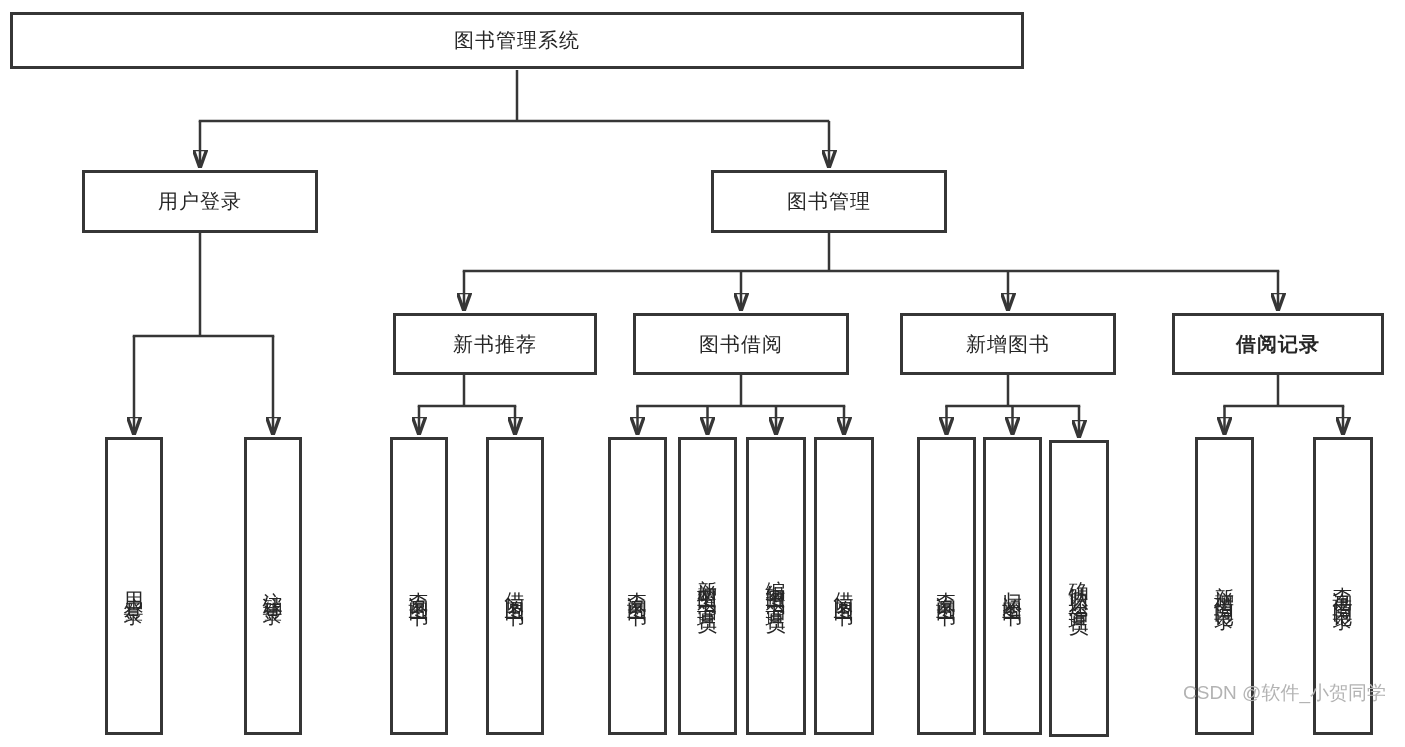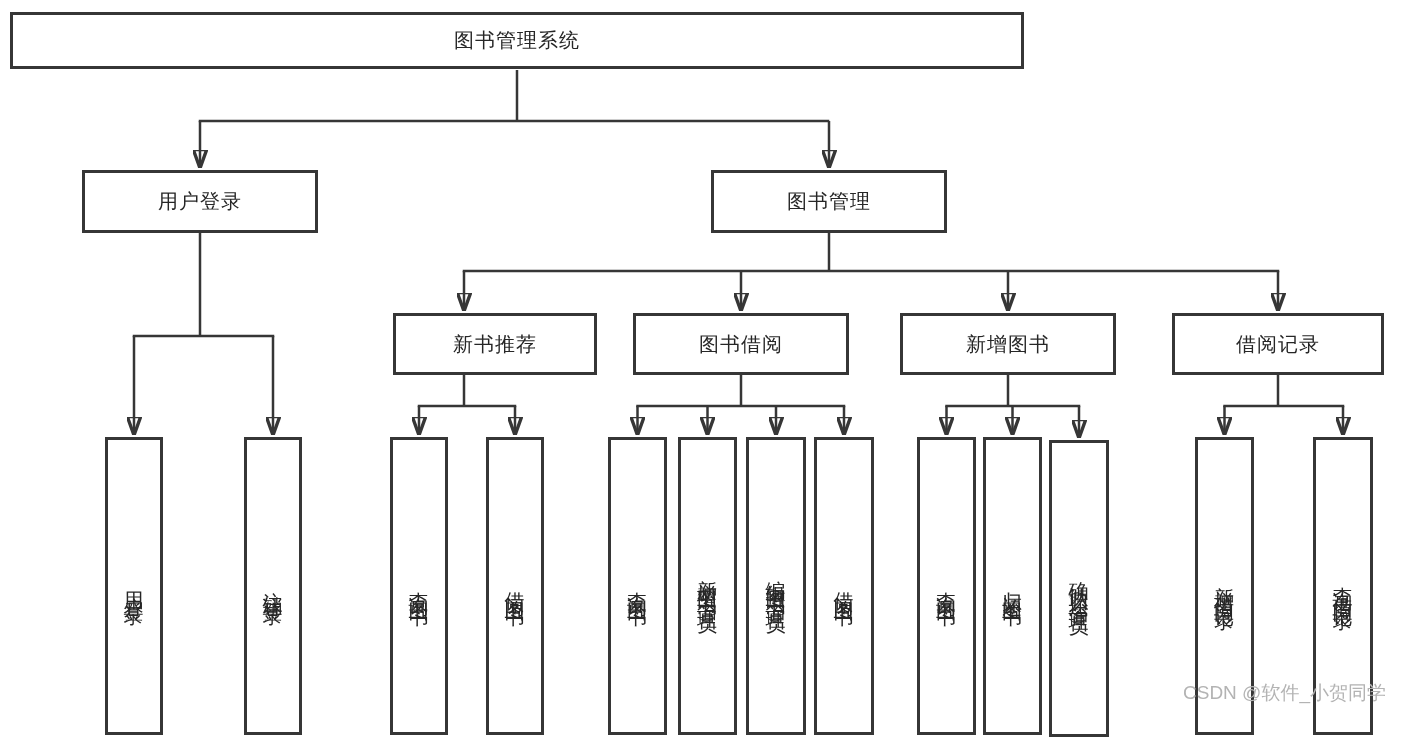--- a/index.html
+++ b/index.html
@@ -36,21 +36,21 @@
     line-height:1;
   }
   .node span{white-space:nowrap;}
   
   .root{left:10px;top:12px;width:1014px;height:57px;}
   .b-user{left:82px;top:170px;width:236px;height:63px;}
   .b-book{left:711px;top:170px;width:236px;height:63px;}
   .g-new{left:362px;top:313px;width:204px;height:62px;margin-left:31px;}
   .g-borrow{left:633px;top:313px;width:216px;height:62px;font-family:Liberation Mono, monospace;}
   .g-current{left:900px;top:313px;width:216px;height:62px;}
-  .g-record{left:1172px;top:313px;width:212px;height:62px;}
+  .g-record{left:1172px;top:313px;width:212px;height:62px;font-weight:bold;}
   .leaf{top:437px;height:298px;width:58px;}
   .l-u1{left:105px;}
   .l-u2{left:244px;}
   .l-n1{left:390px;}
   .l-n2{left:486px;}
   .l-b1{left:608px;width:59px;}
   .l-b2{left:678px;width:59px;}
   .l-b3{left:746px;width:60px;}
   .l-b4{left:814px;width:60px;}
   .l-c1{left:917px;width:59px;}

